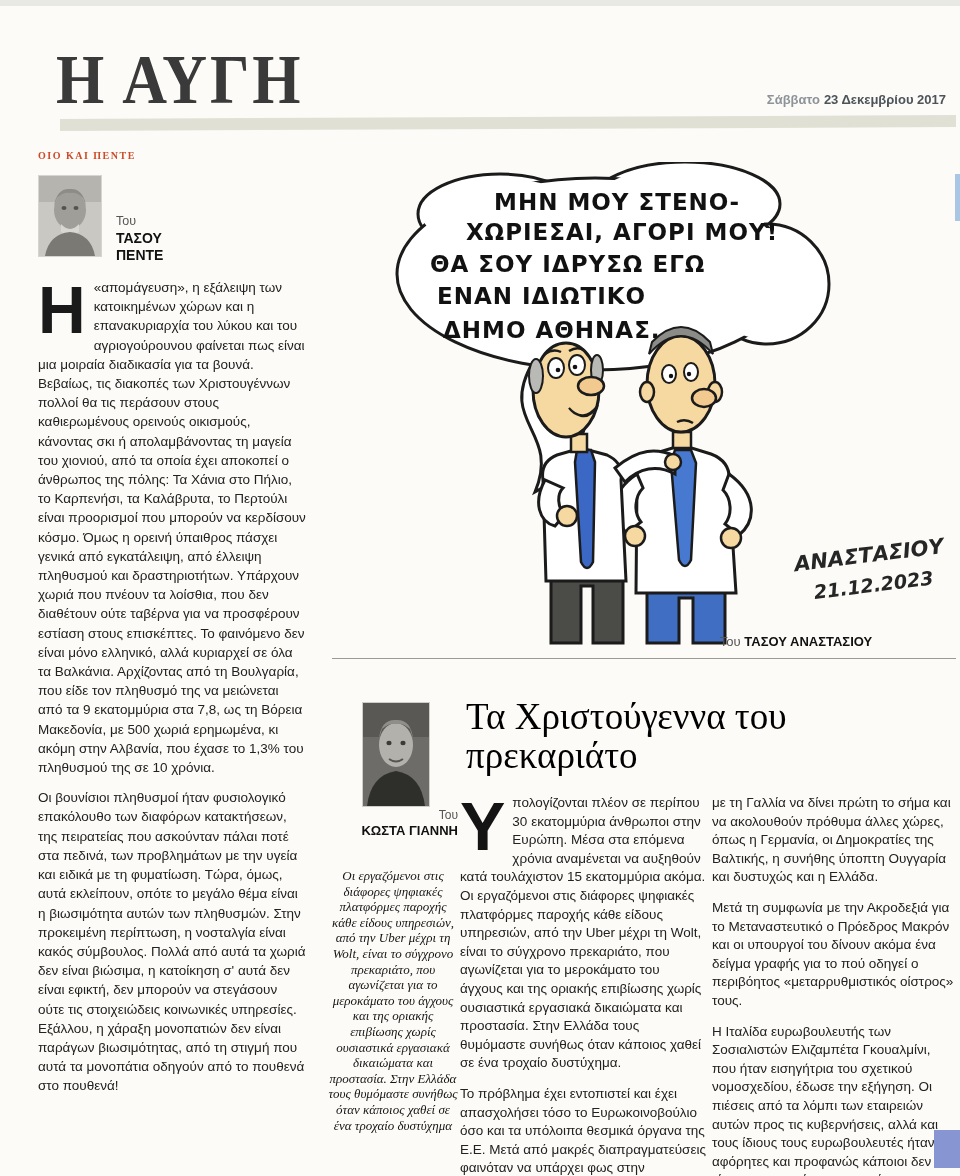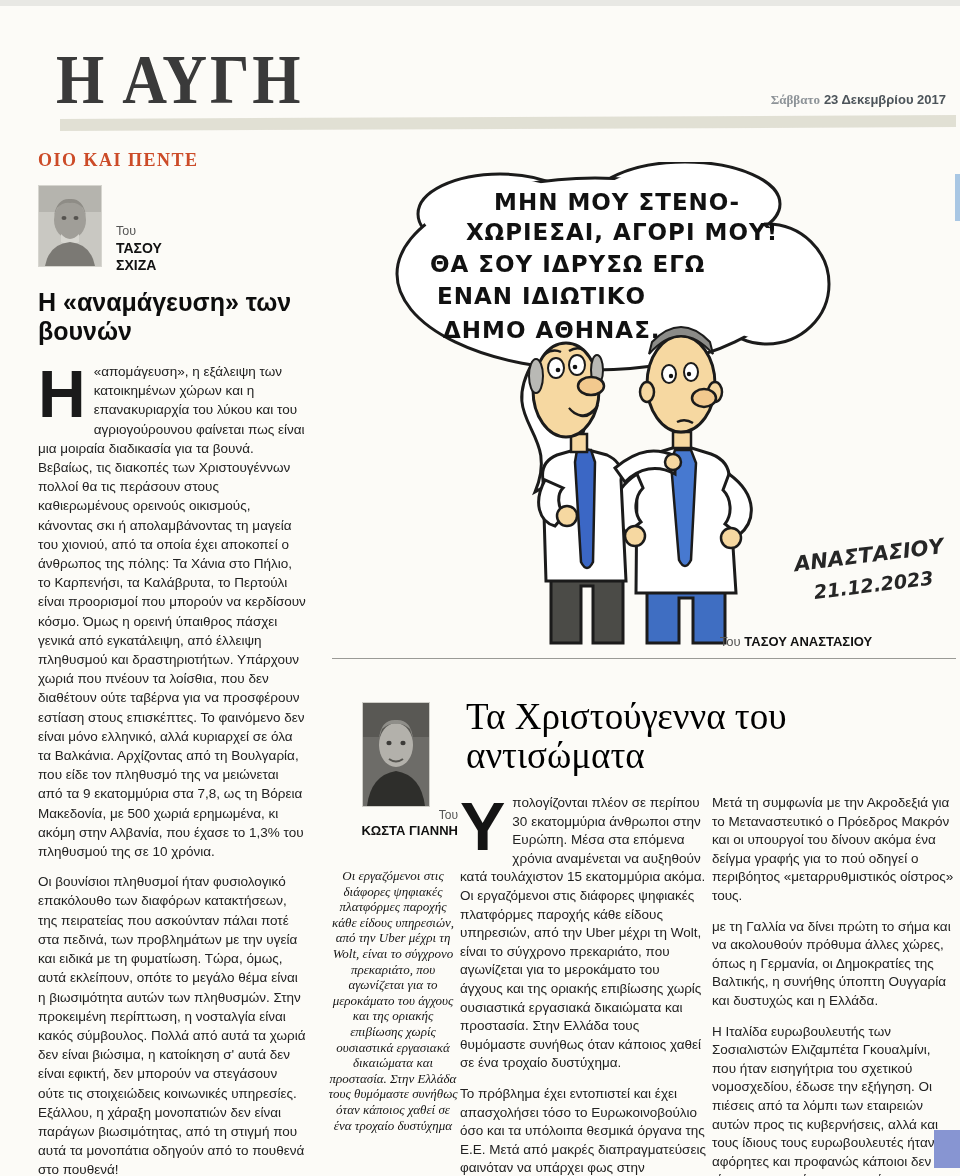--- a/index.html
+++ b/index.html
@@ -13,32 +13,32 @@
   .masthead-title{
     position:absolute;left:56px;top:34px;
     font-family:"Liberation Serif",serif;font-weight:bold;
     font-size:62px;letter-spacing:3px;color:#3a3a3a;
     transform:scaleY(1.12);transform-origin:top left;
   }
   .date-line{
     position:absolute;right:14px;top:86px;width:260px;text-align:right;
     font-size:13px;font-weight:bold;color:#4c545a;
   }
-  .date-line .day{color:#8d9398;margin-right:4px;font-family:Liberation Serif, serif;}
+  .date-line .day{color:#8d9398;margin-right:4px;}
   .mast-band{
     position:absolute;left:60px;top:111px;width:896px;height:12px;
     background:#dcdbce;transform:rotate(-.25deg);opacity:.85;
   }
   .edge-strip{position:absolute;right:0;top:168px;width:5px;height:47px;background:#a9c7e4;}
   .corner-block{position:absolute;left:934px;top:1124px;width:26px;height:38px;background:#8795d2;}
 
   
   .left-col{position:absolute;left:38px;top:144px;width:268px;}
   .rubric{
-    font-family:"Liberation Serif",serif;font-weight:bold;font-size:18px;
+    font-family:"Liberation Serif",serif;font-weight:bold;font-size:10px;
     letter-spacing:1.5px;color:#cc4b28;margin-bottom:14px;
   }
   .author-block{display:flex;align-items:flex-start;margin-bottom:14px;}
   .author-photo{width:62px;height:80px;flex:0 0 auto;border:1px solid #d6d5cf;}
   .byline{margin:38px 0 0 14px;font-size:14px;line-height:17px;}
   .byline .pre{font-size:12.5px;color:#555;display:block;}
   .byline .name{font-weight:bold;color:#111;display:block;}
   .headline1{
     font-size:25px;line-height:29px;font-weight:bold;color:#0d0d0d;
     margin:10px 0 16px 0;
@@ -105,25 +105,24 @@
         <ellipse cx="31" cy="34" rx="16" ry="19" fill="#a09e98"></ellipse>
         <path d="M15 30 Q18 12 31 13 Q44 12 47 30 L44 22 Q38 16 31 17 Q24 16 18 22 Z" fill="#8e8c86"></path>
         <ellipse cx="25" cy="32" rx="2.5" ry="2" fill="#55534f"></ellipse>
         <ellipse cx="37" cy="32" rx="2.5" ry="2" fill="#55534f"></ellipse>
         <path d="M22 48 Q31 58 40 48 L40 56 Q31 62 22 56 Z" fill="#d8d7d1"></path>
         <path d="M6 80 Q10 58 31 56 Q52 58 56 80 Z" fill="#7b7974"></path>
       </svg>
       <div class="byline">
         <span class="pre">Του</span>
         <span class="name">ΤΑΣΟΥ</span>
-        <span class="name">ΣΧΙΖΑ</span>
+        <span class="name">ΠΕΝΤΕ</span>
       </div>
     </div>
 
-    <div class="headline1">Η «αναμάγευση» των βουνών</div>
 
     <div class="bodytext">
       <span class="dropcap">Η</span>
       <p>«απομάγευση», η εξάλειψη των κατοικημένων χώρων και η επανακυριαρχία του λύκου και του αγριογούρουνου φαίνεται πως είναι μια μοιραία διαδικασία για τα βουνά. Βεβαίως, τις διακοπές των Χριστουγέννων πολλοί θα τις περάσουν στους καθιερωμένους ορεινούς οικισμούς, κάνοντας σκι ή απολαμβάνοντας τη μαγεία του χιονιού, από τα οποία έχει αποκοπεί ο άνθρωπος της πόλης: Τα Χάνια στο Πήλιο, το Καρπενήσι, τα Καλάβρυτα, το Περτούλι είναι προορισμοί που μπορούν να κερδίσουν κόσμο. Όμως η ορεινή ύπαιθρος πάσχει γενικά από εγκατάλειψη, από έλλειψη πληθυσμού και δραστηριοτήτων. Υπάρχουν χωριά που πνέουν τα λοίσθια, που δεν διαθέτουν ούτε ταβέρνα για να προσφέρουν εστίαση στους επισκέπτες. Το φαινόμενο δεν είναι μόνο ελληνικό, αλλά κυριαρχεί σε όλα τα Βαλκάνια. Αρχίζοντας από τη Βουλγαρία, που είδε τον πληθυσμό της να μειώνεται από τα 9 εκατομμύρια στα 7,8, ως τη Βόρεια Μακεδονία, με 500 χωριά ερημωμένα, κι ακόμη στην Αλβανία, που έχασε το 1,3% του πληθυσμού της σε 10 χρόνια.</p>
       <p>Οι βουνίσιοι πληθυσμοί ήταν φυσιολογικό επακόλουθο των διαφόρων κατακτήσεων, της πειρατείας που ασκούνταν πάλαι ποτέ στα πεδινά, των προβλημάτων με την υγεία και ειδικά με τη φυματίωση. Τώρα, όμως, αυτά εκλείπουν, οπότε το μεγάλο θέμα είναι η βιωσιμότητα αυτών των πληθυσμών. Στην προκειμένη περίπτωση, η νοσταλγία είναι κακός σύμβουλος. Πολλά από αυτά τα χωριά δεν είναι βιώσιμα, η κατοίκηση σ' αυτά δεν είναι εφικτή, δεν μπορούν να στεγάσουν ούτε τις στοιχειώδεις κοινωνικές υπηρεσίες. Εξάλλου, η χάραξη μονοπατιών δεν είναι παράγων βιωσιμότητας, από τη στιγμή που αυτά τα μονοπάτια οδηγούν από το πουθενά στο πουθενά!</p>
 
     </div>
   </div>
 
   <svg class="cartoon" viewBox="0 0 575 486" xmlns="http://www.w3.org/2000/svg">
@@ -213,29 +212,29 @@
     <ellipse cx="26" cy="40" rx="2.6" ry="2.2" fill="#3c3b38"></ellipse>
     <ellipse cx="40" cy="40" rx="2.6" ry="2.2" fill="#3c3b38"></ellipse>
     <path d="M26 56 Q33 61 40 56" fill="none" stroke="#55544f" stroke-width="2"></path>
     <path d="M4 103 Q8 72 33 68 Q58 72 62 103 Z" fill="#2e2e2b"></path>
   </svg>
   <div class="main-byline">
     <span class="pre">Του</span>
     <span class="name">ΚΩΣΤΑ ΓΙΑΝΝΗ</span>
   </div>
 
-  <div class="main-title">Τα Χριστούγεννα του αντισώματα</div>
+  <div class="main-title">Τα Χριστούγεννα του πρεκαριάτο</div>
 
   <div class="pull-quote">Οι εργαζόμενοι στις διάφορες ψηφιακές πλατφόρμες παροχής κάθε είδους υπηρεσιών, από την Uber μέχρι τη Wolt, είναι το σύγχρονο πρεκαριάτο, που αγωνίζεται για το μεροκάματο του άγχους και της οριακής επιβίωσης χωρίς ουσιαστικά εργασιακά δικαιώματα και προστασία. Στην Ελλάδα τους θυμόμαστε συνήθως όταν κάποιος χαθεί σε ένα τροχαίο δυστύχημα</div>
 
   <div class="main-col col1">
     <span class="dropcap2">Υ</span>
     <p>πολογίζονται πλέον σε περίπου 30 εκατομμύρια άνθρωποι στην Ευρώπη. Μέσα στα επόμενα χρόνια αναμένεται να αυξηθούν κατά τουλάχιστον 15 εκατομμύρια ακόμα. Οι εργαζόμενοι στις διάφορες ψηφιακές πλατφόρμες παροχής κάθε είδους υπηρεσιών, από την Uber μέχρι τη Wolt, είναι το σύγχρονο πρεκαριάτο, που αγωνίζεται για το μεροκάματο του άγχους και της οριακής επιβίωσης χωρίς ουσιαστικά εργασιακά δικαιώματα και προστασία. Στην Ελλάδα τους θυμόμαστε συνήθως όταν κάποιος χαθεί σε ένα τροχαίο δυστύχημα.</p>
     <p>Το πρόβλημα έχει εντοπιστεί και έχει απασχολήσει τόσο το Ευρωκοινοβούλιο όσο και τα υπόλοιπα θεσμικά όργανα της Ε.Ε. Μετά από μακρές διαπραγματεύσεις φαινόταν να υπάρχει φως στην κατοχύρωσή τους ως «κανονικούς εργαζόμενους» μέσα από μια σχετική νομοθετική πρόταση προκειμένου να αποκτήσουν τα στοιχειώδη δικαιώματα. Την τελευταία στιγμή οι μόνιμοι αντιπρόσωποι των 27 κρατών-μελών στις Βρυξέλλες αποφάσισαν να αποσύρουν τη σχετική συμφωνία,</p>
   </div>
 
   <div class="main-col col2">
+    <p>με τη Γαλλία να δίνει πρώτη το σήμα και να ακολουθούν πρόθυμα άλλες χώρες, όπως η Γερμανία, οι Δημοκρατίες της Βαλτικής, η συνήθης ύποπτη Ουγγαρία και δυστυχώς και η Ελλάδα.</p>
     <p>Μετά τη συμφωνία με την Ακροδεξιά για το Μεταναστευτικό ο Πρόεδρος Μακρόν και οι υπουργοί του δίνουν ακόμα ένα δείγμα γραφής για το πού οδηγεί ο περιβόητος «μεταρρυθμιστικός οίστρος» τους.</p>
-    <p>με τη Γαλλία να δίνει πρώτη το σήμα και να ακολουθούν πρόθυμα άλλες χώρες, όπως η Γερμανία, οι Δημοκρατίες της Βαλτικής, η συνήθης ύποπτη Ουγγαρία και δυστυχώς και η Ελλάδα.</p>
     <p>Η Ιταλίδα ευρωβουλευτής των Σοσιαλιστών Ελιζαμπέτα Γκουαλμίνι, που ήταν εισηγήτρια του σχετικού νομοσχεδίου, έδωσε την εξήγηση. Οι πιέσεις από τα λόμπι των εταιρειών αυτών προς τις κυβερνήσεις, αλλά και τους ίδιους τους ευρωβουλευτές ήταν αφόρητες και προφανώς κάποιοι δεν είχαν τα απαραίτητα «αντισώματα» για να μην υποκύψουν. Τα γερμανικά συνδικάτα κάνουν λόγο για ένα μέγα λάθος της δικής τους κυβέρνησης, που συναινεί στην «Amazon-οποίηση» των συνθηκών σε μια παράλληλη και ανεξέλεγκτη ψηφιακή αγορά εργασίας. Καλές γιορτές.</p>
   </div>
 
 </div>
 
 </body></html>

